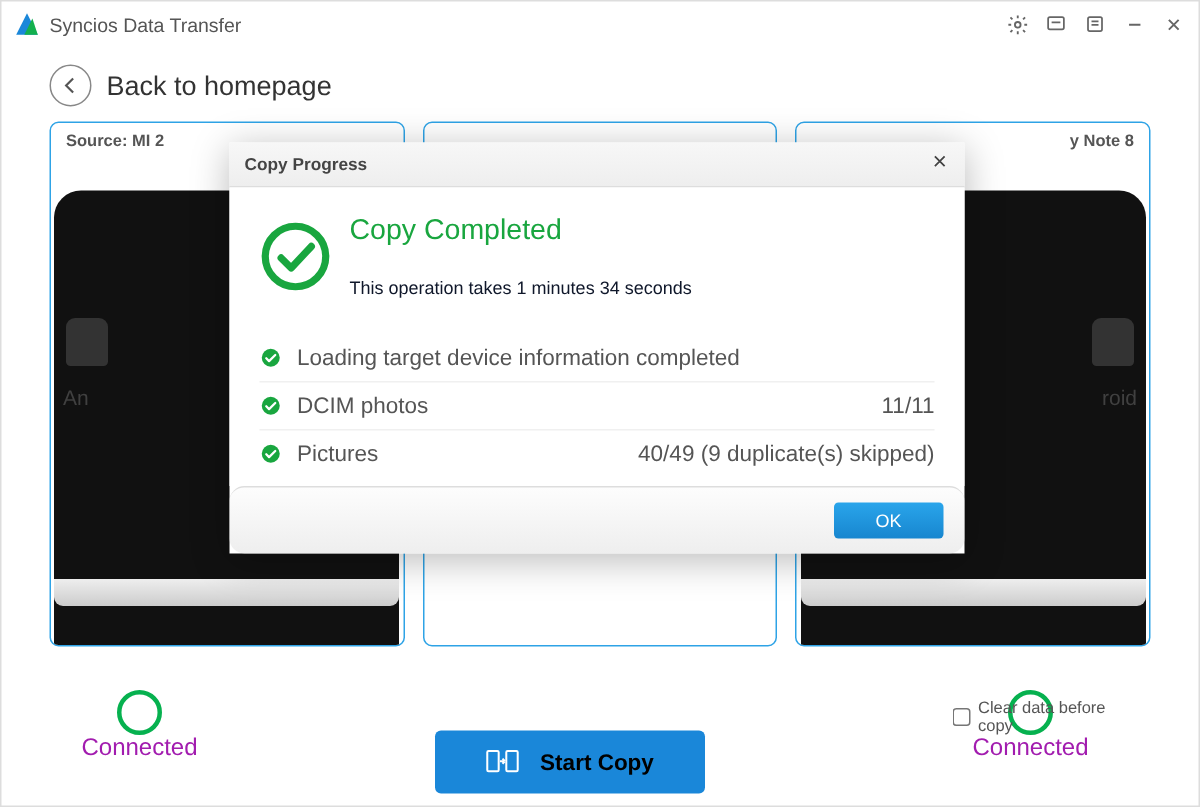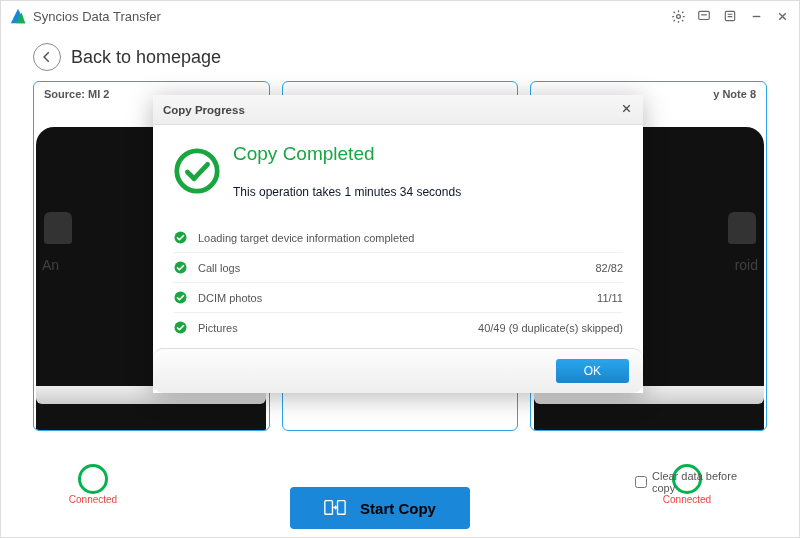--- a/index.html
+++ b/index.html
@@ -22,38 +22,38 @@
     .phone-mock { position: absolute; top: 45px; left: 50%; transform: translateX(-50%); width: 230px; height: 340px; background: #111; border-radius: 18px; }
     .monitor-base { position: absolute; bottom: 26px; left: 50%; transform: translateX(-50%); width: 230px; height: 18px; background: linear-gradient(#eee,#ccc); border-radius: 0 0 6px 6px; }
     .android-peek { position: absolute; top: 175px; color: #404040; font-size: 14px; }
     .android-peek.left { left: 8px; }
     .android-peek.right { right: 8px; margin-left: 32px; }
     .android-bug { position: absolute; width: 28px; height: 32px; background: #333; border-radius: 6px 6px 3px 3px; }
     .android-bug.left { top: 130px; left: 10px; }
     .android-bug.right { top: 130px; right: 10px; }
 
     .connector-row { display: flex; justify-content: space-between; margin-top: 8px; padding: 0 32px; align-items: center; }
-    .conn-status { display: flex; flex-direction: column; align-items: center; font-size: 10px; color: #ef4444; min-width:120px;}
+    .conn-status { display: flex; flex-direction: column; align-items: center; font-size: 16px; color: #a21caf; min-width:120px;}
     .conn-icon { width: 30px; height: 30px; border: 3px solid #06b14f; border-radius: 50%; position: relative; }
     .start-btn { background: #1a87d9; color: #000000; font-size: 15px; font-weight: bold; padding: 12px 34px; border: none; border-radius: 4px; display: flex; align-items: center; gap: 14px; cursor: pointer; margin-top: 48px; }
     .start-btn .copy-icon { width: 22px; height: 18px; }
     .clear-cb { display: flex; align-items: center; font-size: 11px; color: #555; position:absolute; right:4px; top:6px;margin-left:28px;}
     .clear-wrap { position:relative; min-width:160px; display:flex; flex-direction:column; align-items:center;}
     .clear-cb input { margin-right: 5px; width:12px; height:12px;}
     
     
     .dialog-overlay { position: absolute; top: 94px; left: 152px; width: 490px; background: #fff; box-shadow: 0 4px 24px rgba(0,0,0,0.28); }
     .dialog-titlebar { height: 30px; background: linear-gradient(#f7f7f7,#eee); display: flex; align-items: center; padding: 0 10px; font-size: 11.5px; font-weight: bold; color: #444; border-bottom: 1px solid #ddd; }
     .dialog-close { margin-left: auto; cursor: pointer; font-size: 16px; color: #555; }
     .dialog-body { padding: 18px 20px 6px; background: #fff; }
     .summary-row { display: flex; align-items: center; margin-bottom: 24px; }
     .big-check { width: 48px; height: 48px; margin-right: 12px; flex-shrink: 0; }
     .summary-title { font-size: 19px; color: #19a63f; font-weight: normal; margin-bottom: 20px; }
     .summary-sub { font-size: 12px; color: #0f172a; }
-    .item-row { display: flex; align-items: center; padding: 7px 0; border-top: 1px solid #f0f0f0; font-size: 11px; color: #555; }
+    .item-row { display: flex; align-items: center; padding: 7px 0; border-top: 1px solid #f0f0f0; font-size: 15px; color: #555; }
     .item-row:first-of-type { border-top: none; }
     .mini-check { width: 15px; height: 15px; margin-right: 10px; flex-shrink: 0; }
     .item-label { flex: 1; }
     .item-count { color: #555; }
     .dialog-footer { background: linear-gradient(#fdfdfd,#eee); padding: 10px 14px; display: flex; justify-content: flex-end; border-top: 1px solid #ddd; border-radius: 10px; }
     .ok-btn { background: linear-gradient(#2aa5eb,#1786cf); color: #fff; border: none; border-radius: 3px; padding: 5px 28px; font-size: 12px; cursor: pointer; }
   </style>
 </head>
 <body>
 
@@ -179,28 +179,20 @@
       </div>
     </div>
     <div id="items-list">
         <div class="item-row">
           <span class="mini-check"><svg viewBox="0 0 20 20">
               <circle cx="10" cy="10" r="8" fill="#19a63f"></circle>
               <path d="M6 10.5l2.5 2.5L14 7.5" fill="none" stroke="#fff" stroke-width="2" stroke-linecap="round" stroke-linejoin="round"></path>
             </svg></span>
           <span class="item-label">Loading target device information completed</span>
           <span class="item-count"></span>
-        </div>
-        <div class="item-row">
-          <span class="mini-check"><svg viewBox="0 0 20 20">
-              <circle cx="10" cy="10" r="8" fill="#19a63f"></circle>
-              <path d="M6 10.5l2.5 2.5L14 7.5" fill="none" stroke="#fff" stroke-width="2" stroke-linecap="round" stroke-linejoin="round"></path>
-            </svg></span>
-          <span class="item-label">Call logs</span>
-          <span class="item-count">82/82</span>
         </div>
         <div class="item-row">
           <span class="mini-check"><svg viewBox="0 0 20 20">
               <circle cx="10" cy="10" r="8" fill="#19a63f"></circle>
               <path d="M6 10.5l2.5 2.5L14 7.5" fill="none" stroke="#fff" stroke-width="2" stroke-linecap="round" stroke-linejoin="round"></path>
             </svg></span>
           <span class="item-label">DCIM photos</span>
           <span class="item-count">11/11</span>
         </div>
         <div class="item-row">

